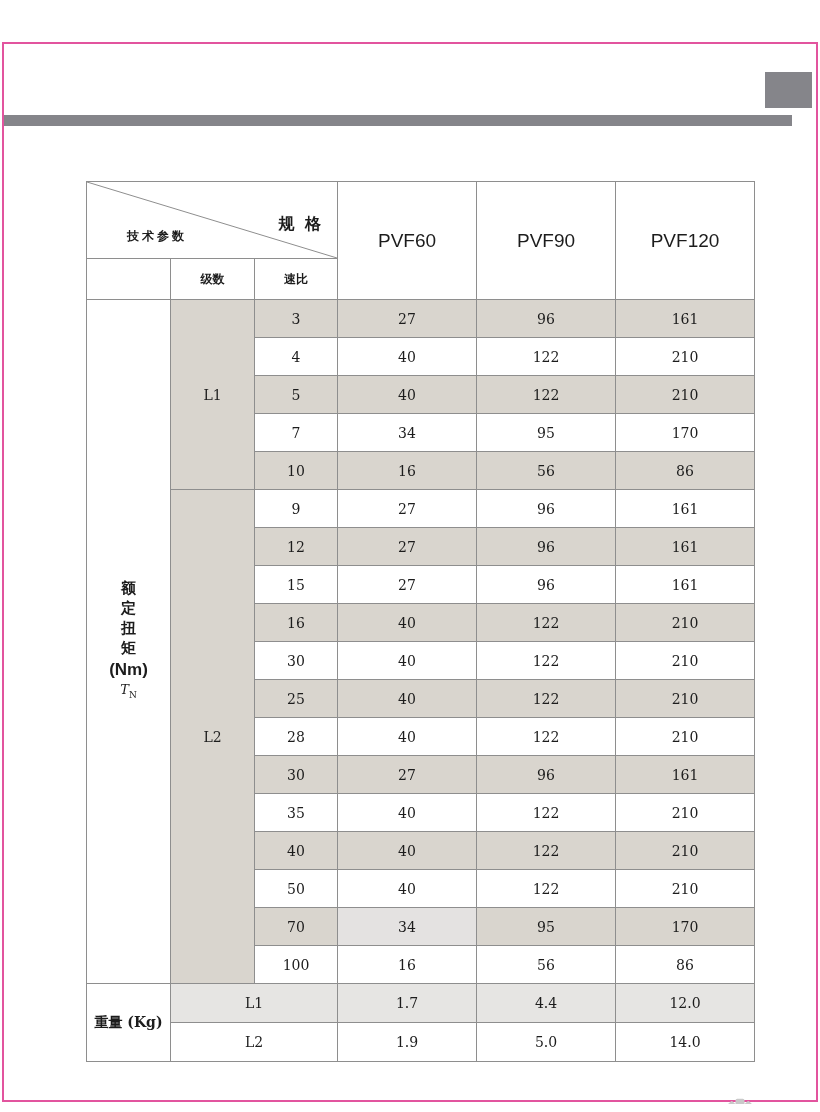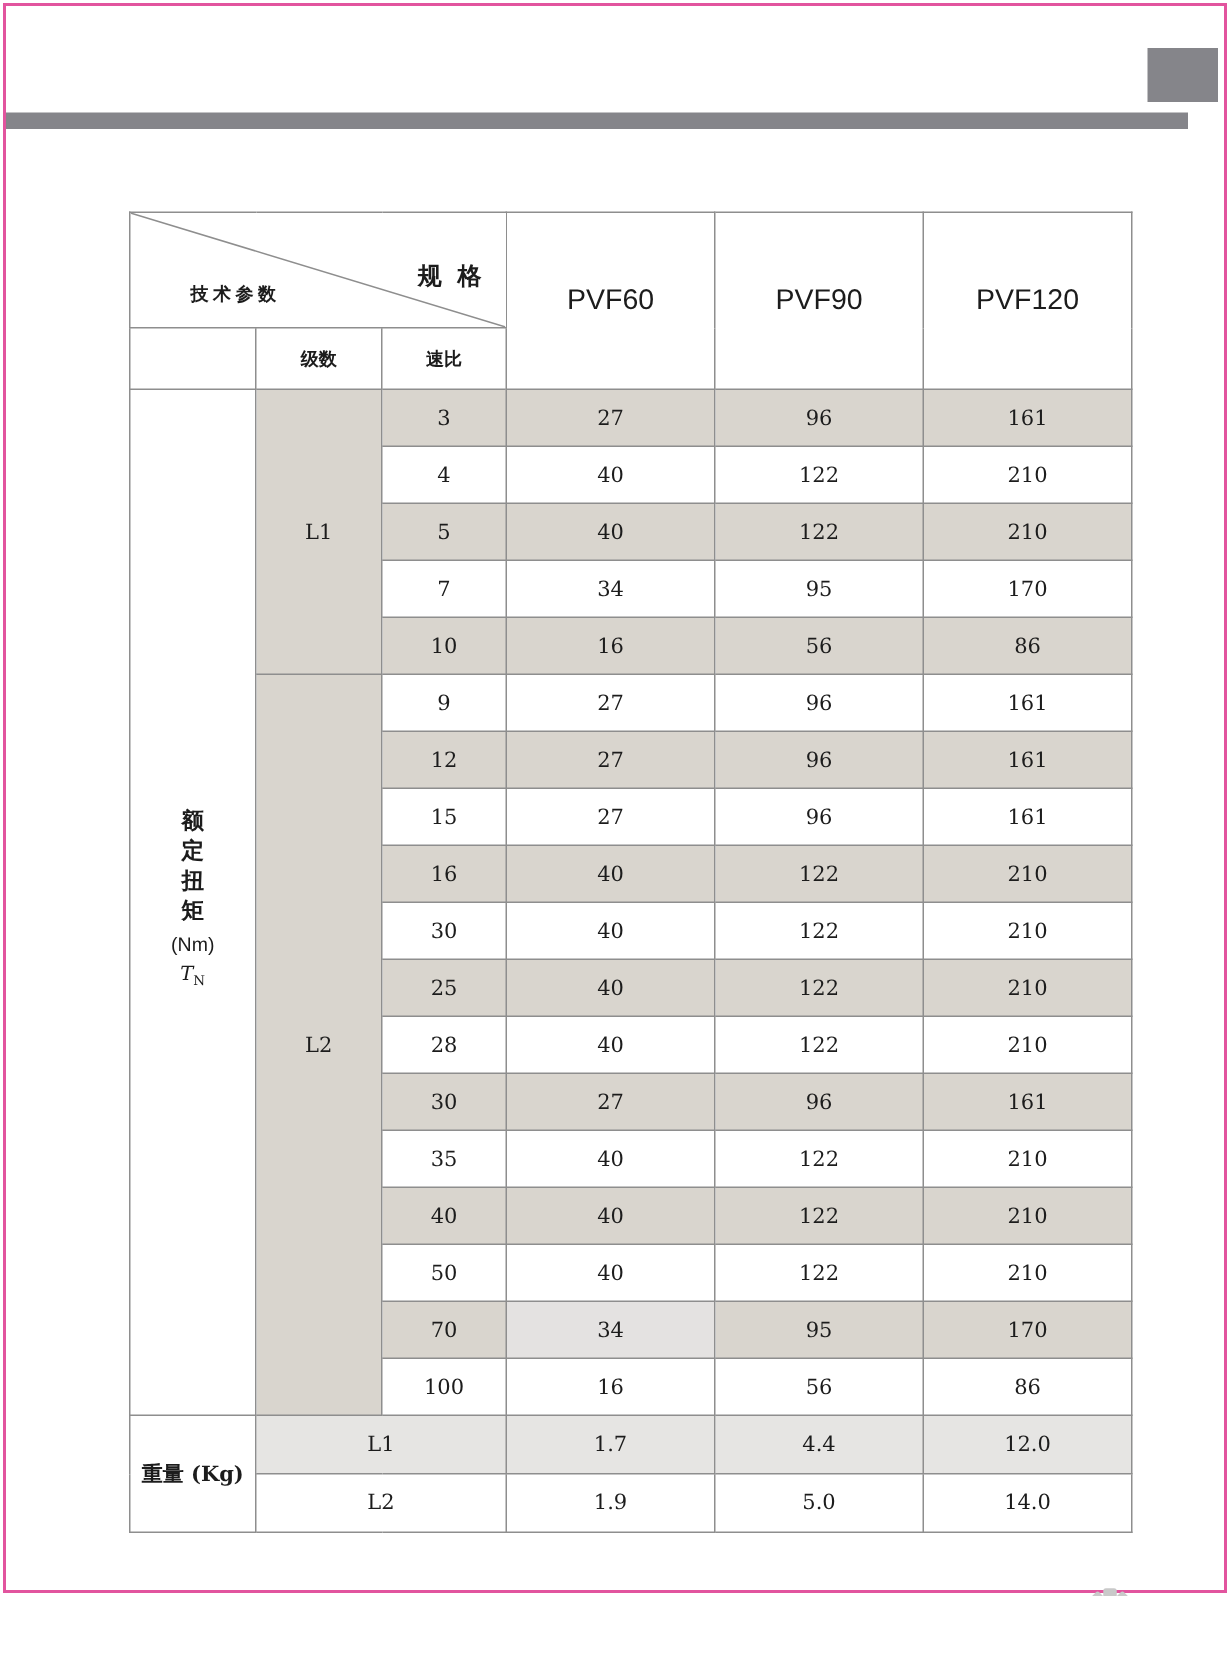--- a/index.html
+++ b/index.html
@@ -1,19 +1,20 @@
 <!DOCTYPE html>
 <html><head>
 <meta charset="utf-8">
 <style>
   html,body{margin:0;padding:0;background:#ffffff;}
   .page{
     position:relative;width:820px;height:1064px;background:#ffffff;
     font-family:"Liberation Sans","DejaVu Sans",sans-serif;color:#1c1c1c;
     overflow:hidden;
+    margin-top:40px;
   }
   .pink-frame{
     position:absolute;left:2px;top:2px;right:2px;bottom:2px;
     border:2px solid #e2549e;pointer-events:none;
   }
   .header-bar{
     position:absolute;left:4px;top:75px;width:788px;height:11px;background:#85858a;
   }
   .header-corner-block{
     position:absolute;right:8px;top:32px;width:47px;height:36px;background:#85858a;
@@ -49,21 +50,21 @@
   .group-cell{font-size:14px;}
   .weight-row td{height:38px;}
   .weight-label-cell{
     font-family:"Liberation Sans","DejaVu Sans",sans-serif;
     font-size:15px;font-weight:bold;background:#fff;
   }
   .torque-label-cell{background:#fff;}
   .vlabel{display:flex;flex-direction:column;align-items:center;line-height:20px;
     font-family:"Liberation Sans","DejaVu Sans",sans-serif;}
   .vchar{font-size:15px;font-weight:bold;}
-  .vunit{font-size:13px;font-weight:normal;margin-top:2px;}
+  .vunit{font-size:17px;font-weight:bold;margin-top:2px;}
   .vsym{font-size:13px;font-family:"DejaVu Serif","Liberation Serif",serif;}
   .vsym i{font-style:italic;}
   .vsym sub{font-size:9px;}
 
   
   .footer-rule{position:absolute;left:438px;top:1072px;width:284px;height:3px;background:#c5c5c5;}
   .footer-dot{position:absolute;left:714px;top:1068px;width:12px;height:12px;border-radius:50%;background:#bdbdbd;}
   .gear-badge{position:absolute;left:722px;top:1057px;width:36px;height:36px;}
   .gear-badge svg{position:absolute;left:0;top:0;width:100%;height:100%;}
   .gear-num{

